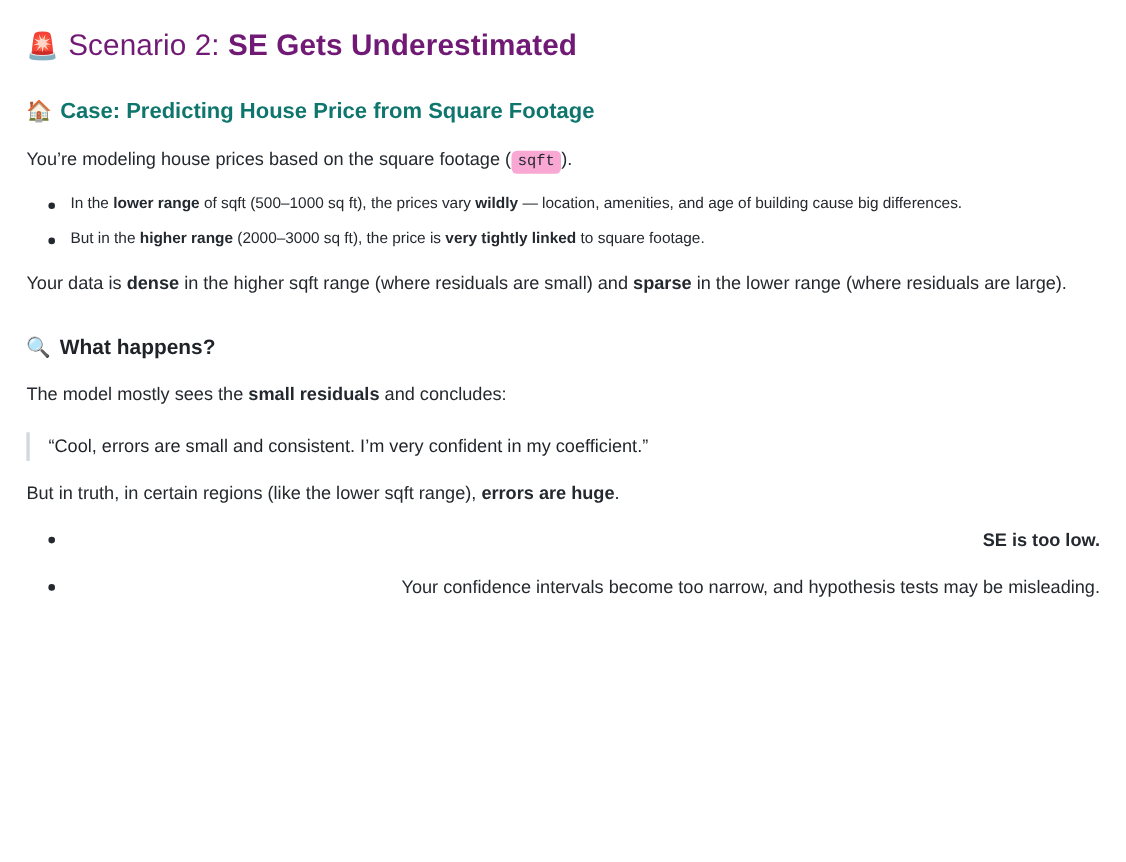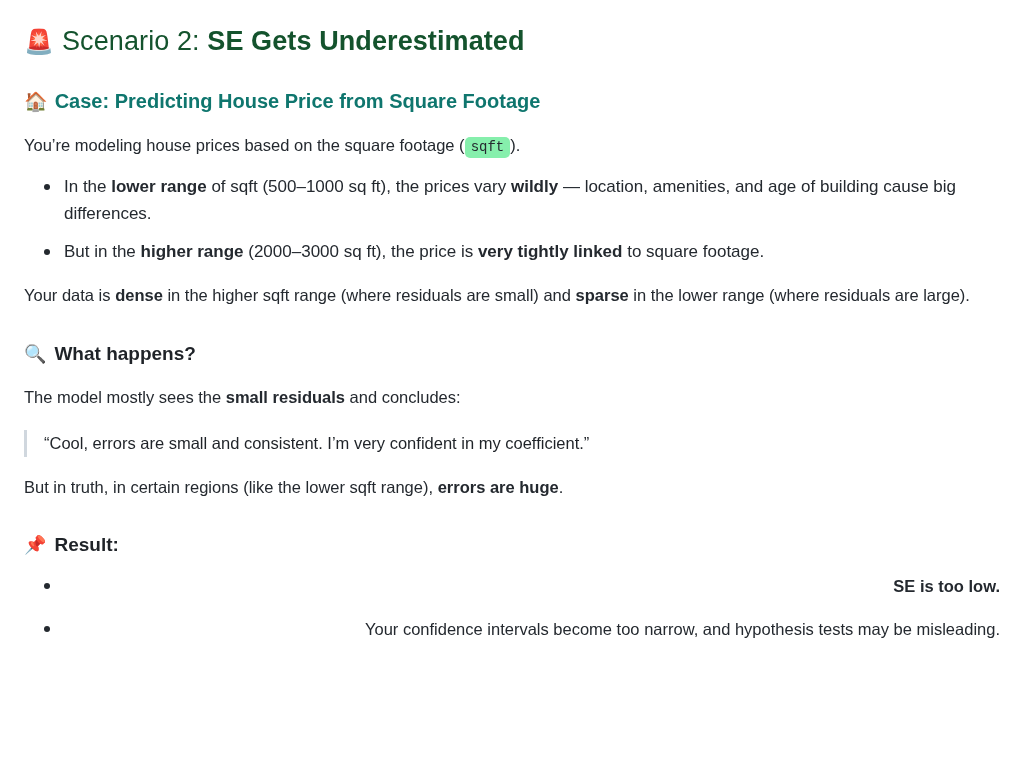--- a/index.html
+++ b/index.html
@@ -15,21 +15,21 @@
     overflow: hidden;
   }
   .page {
     padding: 18px 24px 0 24px;
     box-sizing: border-box;
     width: 1024px;
   }
   h1.scenario-title {
     font-size: 27px;
     font-weight: 400;
-    color: #14532d;
+    color: #701a75;
     margin: 6px 0 0 0;
     line-height: 1.3;
     letter-spacing: 0.1px;
   }
   h1.scenario-title .emoji {
     font-size: 24px;
     margin-right: 8px;
   }
   h1.scenario-title .bold {
     font-weight: 700;
@@ -60,33 +60,33 @@
   }
   p.body {
     font-size: 16.5px;
     line-height: 1.62;
     color: #24292f;
     margin: 17px 0 0 0;
     font-weight: 400;
   }
   code.inline {
     font-family: "Liberation Mono", monospace;
-    background: #86efac;
+    background: #f9a8d4;
     border-radius: 5px;
     padding: 2px 6px 3px 6px;
     font-size: 14px;
     color: #24292f;
   }
   ul.bullets {
     margin: 14px 0 0 0;
     padding-left: 38px;
     list-style: none;
   }
   ul.bullets li {
-    font-size: 17px;
+    font-size: 14px;
     line-height: 1.62;
     color: #24292f;
     margin: 0 0 10px 0;
     position: relative;
     padding-left: 2px;
   }
   ul.bullets li:last-child { margin-bottom: 0; }
   ul.bullets li::before {
     content: "";
     position: absolute;
@@ -174,23 +174,20 @@
   </p>
 
   <blockquote class="quote">
     <p>“Cool, errors are small and consistent. I’m very confident in my coefficient.”</p>
   </blockquote>
 
   <p class="body">
     <span>But in truth, in certain regions (like the lower sqft range), </span><span class="bold">errors are huge</span><span>.</span>
   </p>
 
-  <h2 class="section-title">
-    <span class="emoji">📌</span><span>Result:</span>
-  </h2>
 
   <ul class="result-list">
     <li>
       <span></span><span class="bold">SE is too low.</span><span></span>
     </li>
     <li>
       <span>Your confidence intervals become too narrow, and hypothesis tests may be misleading.</span><span class="bold"></span><span></span>
     </li>
   </ul>
 

